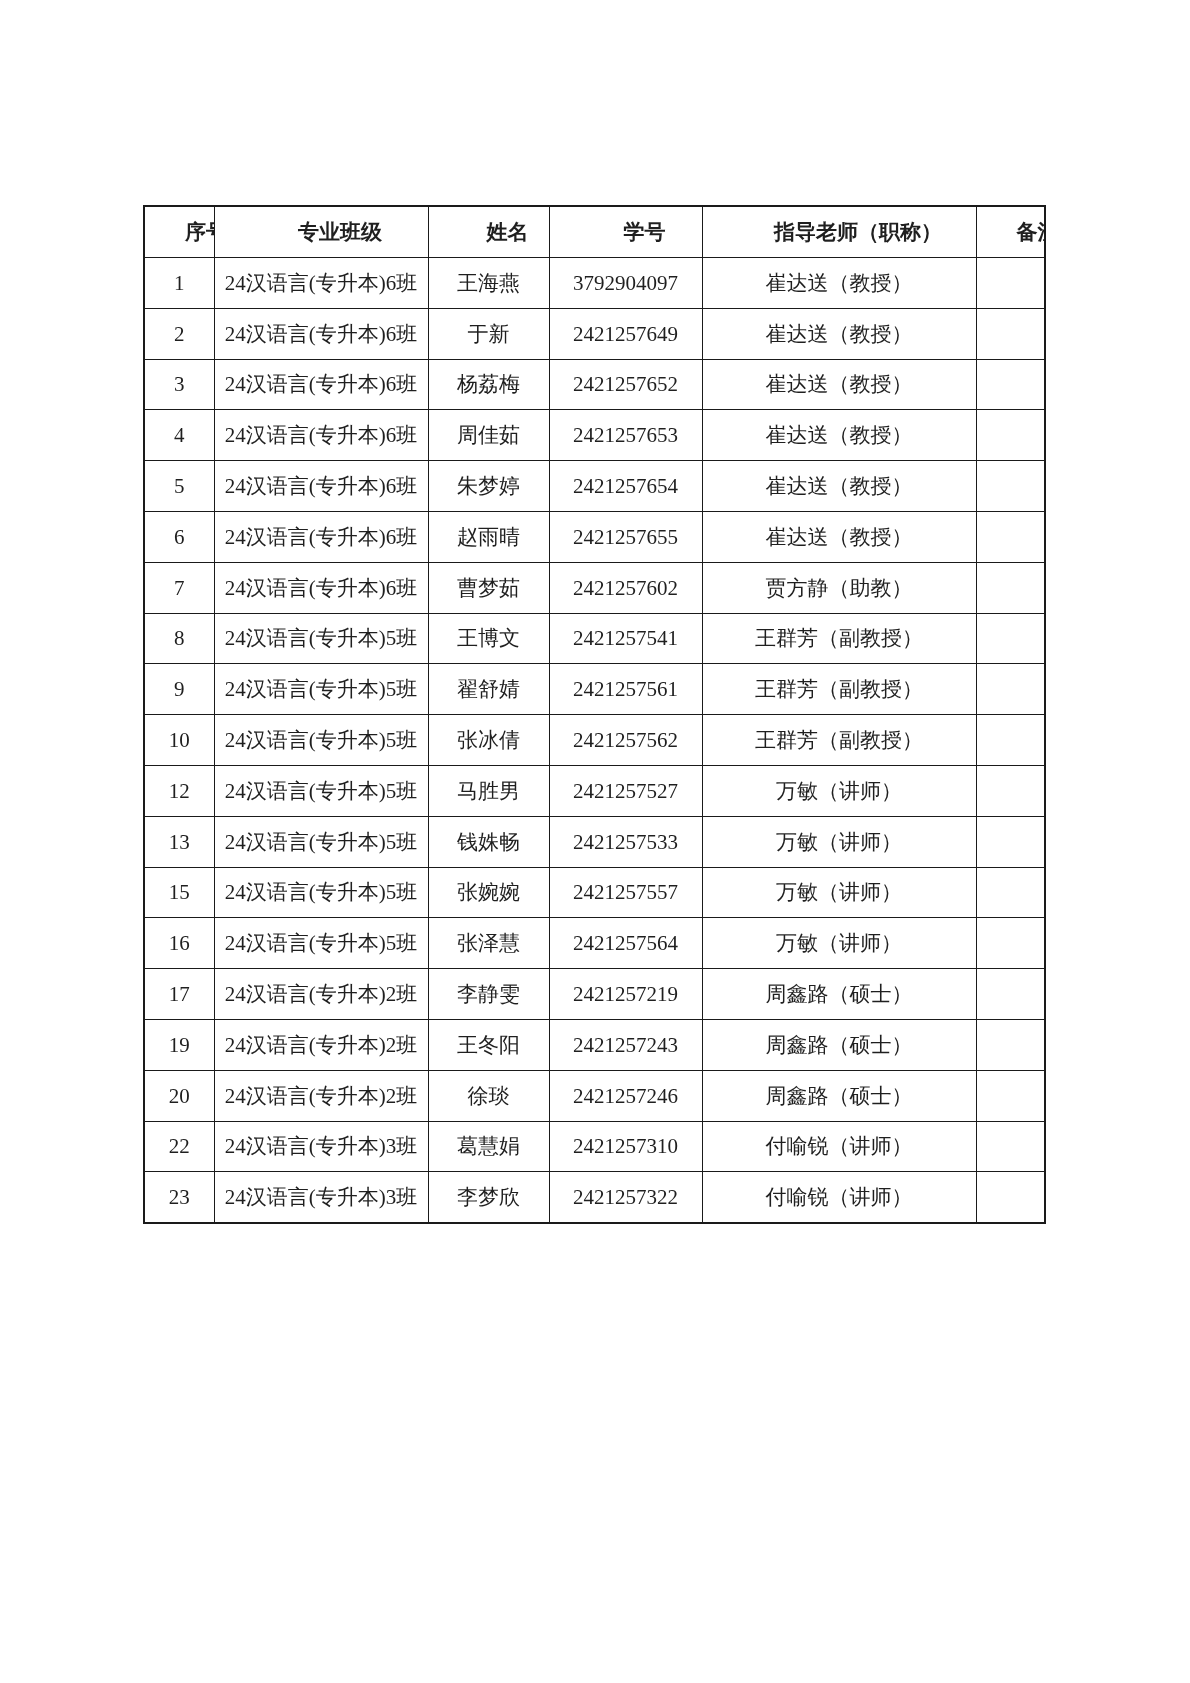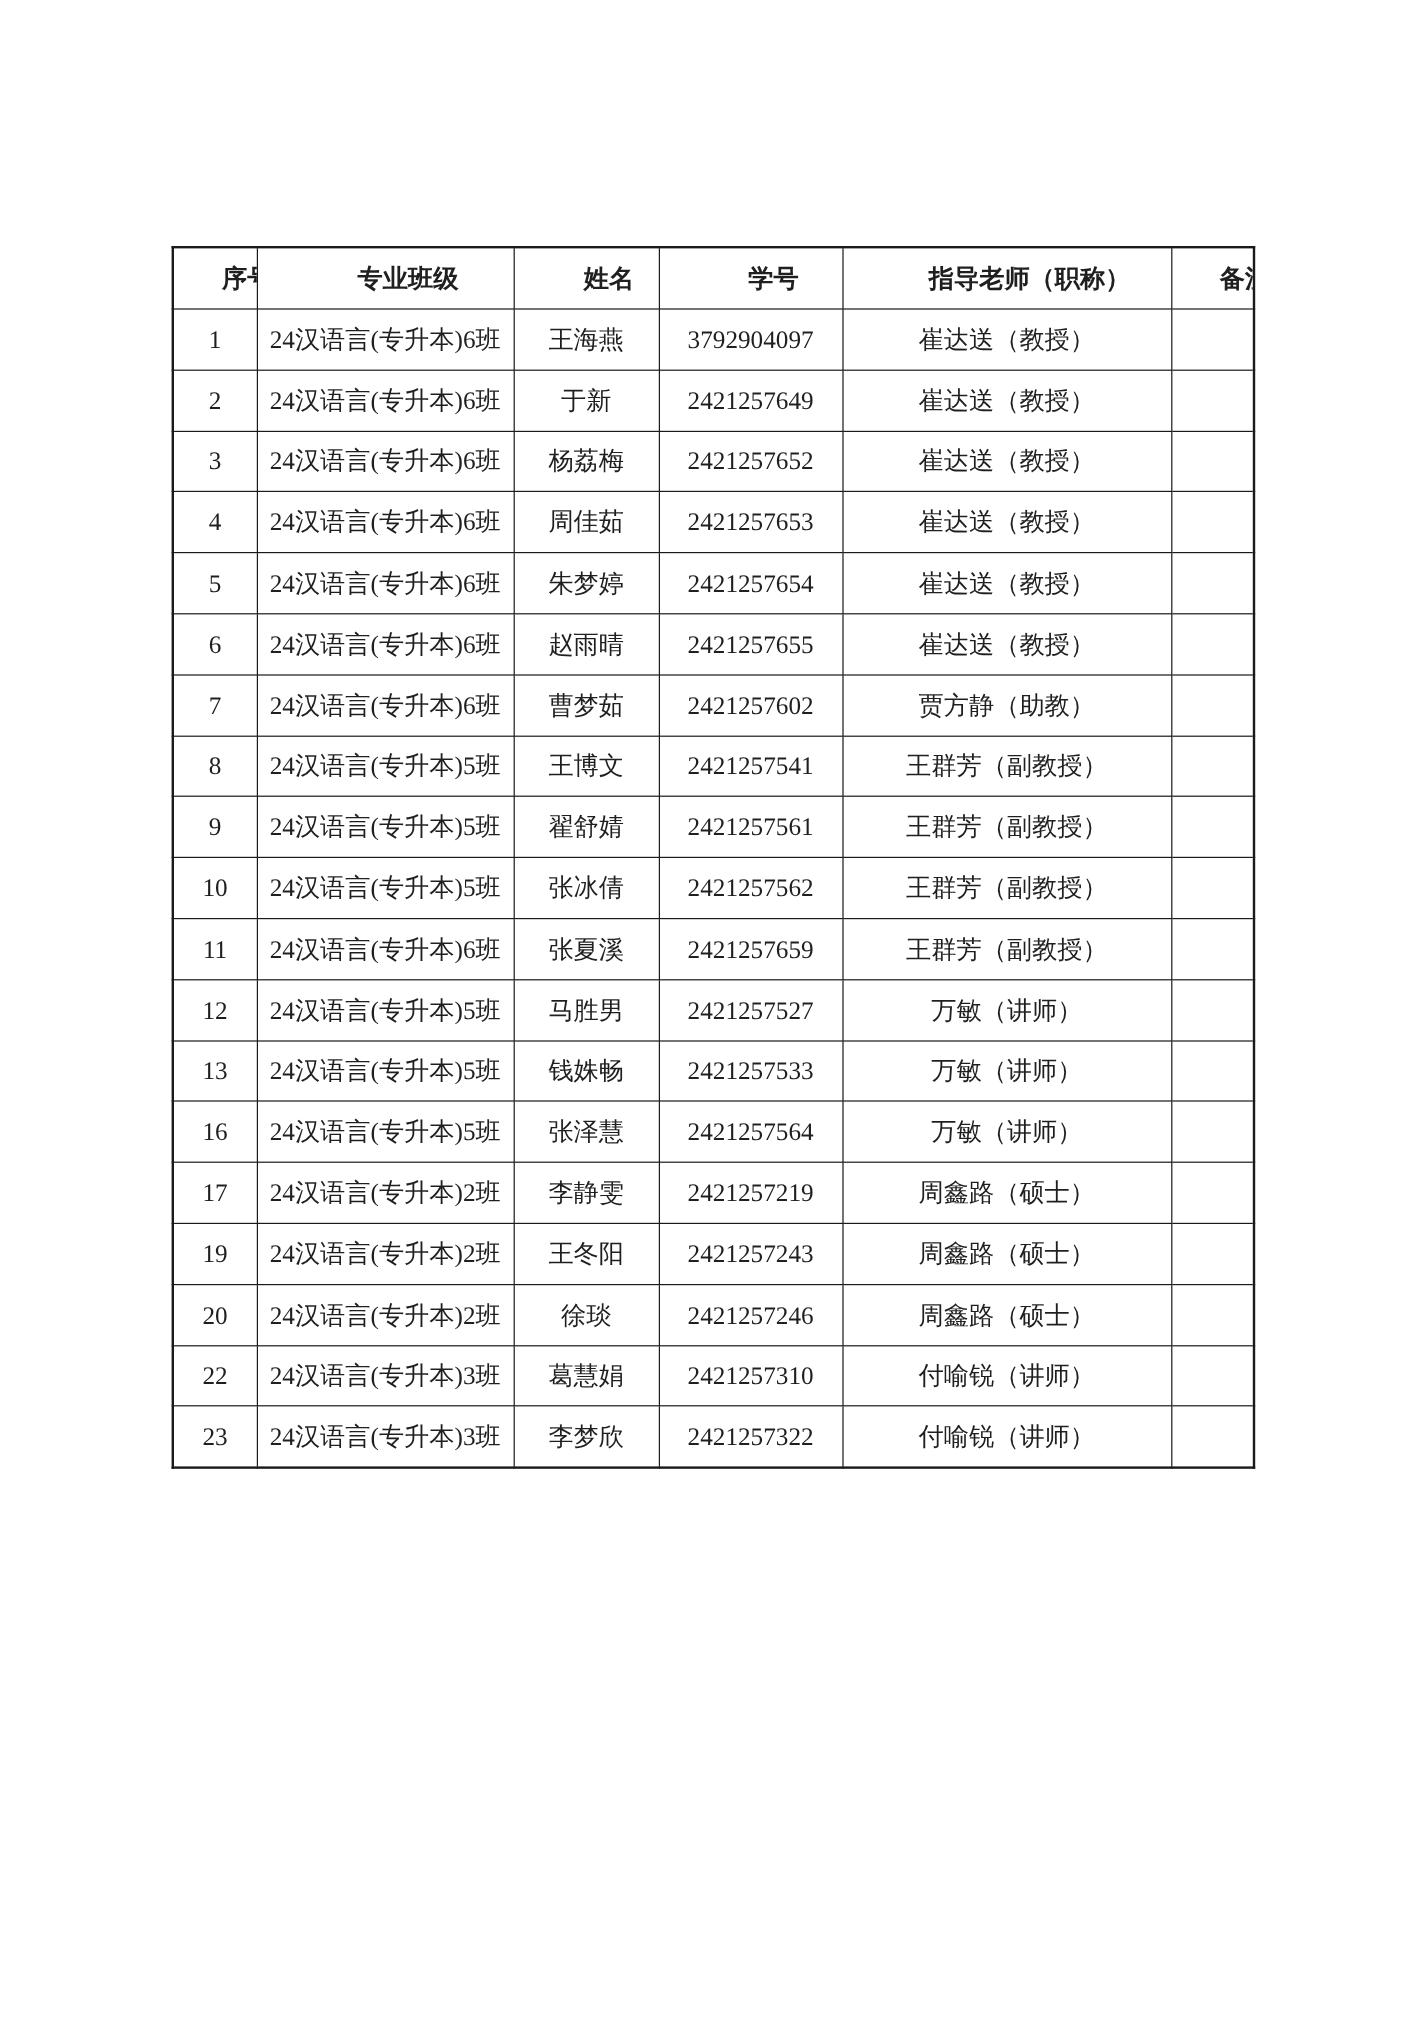--- a/index.html
+++ b/index.html
@@ -150,40 +150,40 @@
         </tr>
         <tr>
           <td>10</td>
           <td>24汉语言(专升本)5班</td>
           <td>张冰倩</td>
           <td>2421257562</td>
           <td>王群芳（副教授）</td>
           <td></td>
         </tr>
         <tr>
-          <td>11</td>
-          <td>24汉语言(专升本)6班</td>
-          <td>张夏溪</td>
-          <td>2421257659</td>
-          <td>王群芳（副教授）</td>
-          <td></td>
-        </tr>
-        <tr>
           <td>12</td>
           <td>24汉语言(专升本)5班</td>
           <td>马胜男</td>
           <td>2421257527</td>
           <td>万敏（讲师）</td>
           <td></td>
         </tr>
         <tr>
           <td>13</td>
           <td>24汉语言(专升本)5班</td>
           <td>钱姝畅</td>
           <td>2421257533</td>
+          <td>万敏（讲师）</td>
+          <td></td>
+        </tr>
+        <tr>
+          <td>15</td>
+          <td>24汉语言(专升本)5班</td>
+          <td>张婉婉</td>
+          <td>2421257557</td>
           <td>万敏（讲师）</td>
           <td></td>
         </tr>
         <tr>
           <td>16</td>
           <td>24汉语言(专升本)5班</td>
           <td>张泽慧</td>
           <td>2421257564</td>
           <td>万敏（讲师）</td>
           <td></td>

